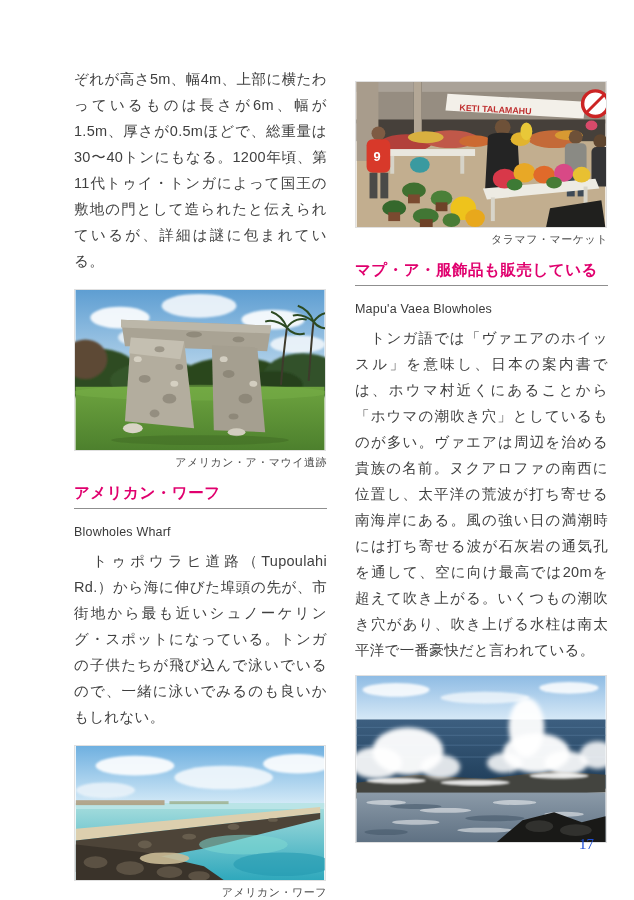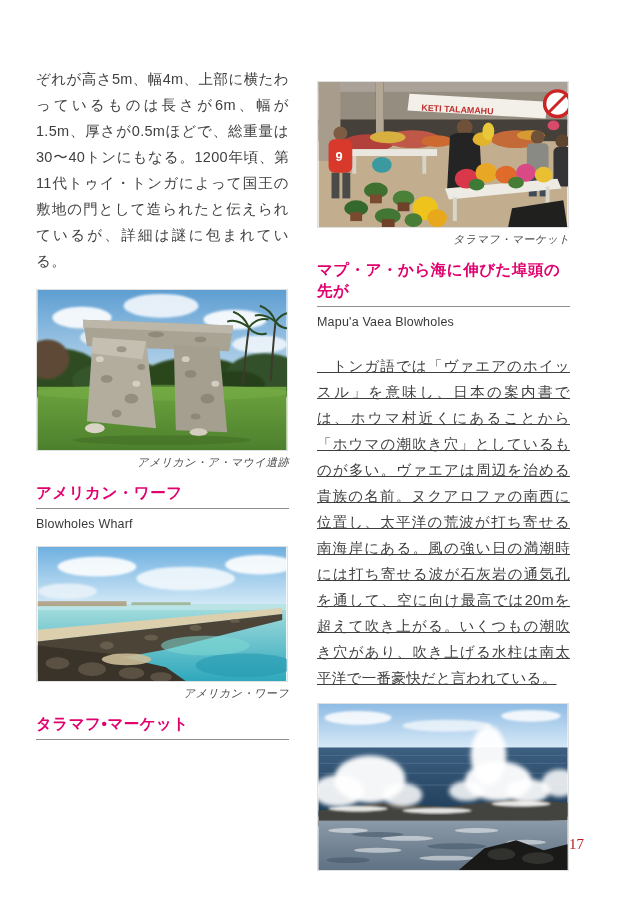--- a/index.html
+++ b/index.html
@@ -6,21 +6,21 @@
   html, body { background: #ffffff; }
   body {
     width: 634px; height: 900px;
     position: relative;
     font-family: "Liberation Sans", "DejaVu Sans", sans-serif;
     color: #3c3c3c;
     overflow: hidden;
   }
   .page {
     position: absolute; inset: 0;
-    padding: 66px 46px 0 36px;
+    padding: 66px 46px 0 74px;
   }
   .columns { display: flex; gap: 28px; }
   .col { width: 253px; flex: 0 0 253px; }
 
   .body-text {
     font-size: 14.5px;
     line-height: 26px;
     text-align: justify;
     color: #3f3f3f;
     letter-spacing: 0.3px;
@@ -28,47 +28,46 @@
 
   .photo-frame { margin-top: 15px; line-height: 0; }
   .photo-frame svg { display: block; border: 1px solid #e0e0e0; }
 
   .caption {
     font-size: 11px;
     color: #4a4a4a;
     text-align: right;
     margin-top: 4px;
     letter-spacing: 0.5px;
-    font-style: italic;
   }
 
   .section-head { margin-top: 13px; }
   .section-title-ja {
     font-size: 15.5px;
     font-weight: bold;
     color: #e0006e;
     letter-spacing: 0.5px;
     padding-bottom: 4px;
     border-bottom: 1px solid #8f8f8f;
   }
   .section-title-en {
     font-size: 12.5px;
     color: #3a3a3a;
-    margin-top: 8px;
+    margin-top: 16px;
     letter-spacing: 0.2px;
   }
-  .section-body { margin-top: 24px; text-decoration: underline; }
+  .section-body { margin-top: 9px; }
 
   .page-number {
     position: absolute;
-    right: 50px;
+    right: 40px;
     top: 836px;
     font-family: "Liberation Serif", "DejaVu Serif", serif;
     font-size: 15px;
-    color: #b91c1c;
+    color: #1d4ed8;
   }
 </style>
 </head>
 <body>
 
 <div class="page">
   <div class="columns">
 
     <div class="col">
 
@@ -150,20 +149,21 @@
           <ellipse cx="163" cy="144" rx="9" ry="4" fill="#d2cdbf"></ellipse>
           <ellipse cx="126" cy="152" rx="90" ry="5" fill="#3f6a24" opacity="0.5"></ellipse>
         </svg>
       </div>
       <div class="caption">アメリカン・ア・マウイ遺跡</div>
 
       <div class="section-head">
         <div class="section-title-ja">アメリカン・ワーフ</div>
         <div class="section-title-en">Blowholes Wharf</div>
       </div>
+      <p class="body-text section-body">　トゥポウラヒ道路（Tupoulahi Rd.）から海に伸びた埠頭の先が、市街地から最も近いシュノーケリング・スポットになっている。トンガの子供たちが飛び込んで泳いでいるので、一緒に泳いでみるのも良いかもしれない。</p>
 
       <div class="photo-frame">
         <svg width="252" height="136" viewBox="0 0 252 136">
           <defs>
             <linearGradient id="sky2" x1="0" y1="0" x2="0" y2="1">
               <stop offset="0" stop-color="#6fb0e0"></stop>
                 <stop offset="1" stop-color="#d8ecf8"></stop>
             </linearGradient>
             <linearGradient id="sea2" x1="0" y1="0" x2="0" y2="1">
               <stop offset="0" stop-color="#a8dede"></stop>
@@ -303,21 +303,21 @@
             <ellipse cx="120" cy="138" rx="10" ry="9" fill="#e8a81e"></ellipse>
             <ellipse cx="96" cy="140" rx="9" ry="7" fill="#4a7c34"></ellipse>
           </g>
 
           <polygon points="196,128 248,120 252,147 192,147" fill="#20201e"></polygon>
         </svg>
       </div>
       <div class="caption">タラマフ・マーケット</div>
 
       <div class="section-head">
-        <div class="section-title-ja">マプ・ア・から海に伸びた埠頭の先が</div>
+        <div class="section-title-ja">マプ・ア・服飾品も販売している</div>
         <div class="section-title-en">Mapu'a Vaea Blowholes</div>
       </div>
       <p class="body-text section-body">　トンガ語では「ヴァエアのホイッスル」を意味し、日本の案内書では、ホウマ村近くにあることから「ホウマの潮吹き穴」としているものが多い。ヴァエアは周辺を治める貴族の名前。ヌクアロファの南西に位置し、太平洋の荒波が打ち寄せる南海岸にある。風の強い日の満潮時には打ち寄せる波が石灰岩の通気孔を通して、空に向け最高では20mを超えて吹き上がる。いくつもの潮吹き穴があり、吹き上げる水柱は南太平洋で一番豪快だと言われている。</p>
 
       <div class="photo-frame" style="margin-top:12px">
         <svg width="252" height="168" viewBox="0 0 252 168">
           <defs>
             <linearGradient id="sky4" x1="0" y1="0" x2="0" y2="1">
               <stop offset="0" stop-color="#8fbce4"></stop>
                 <stop offset="1" stop-color="#dcecf8"></stop>

